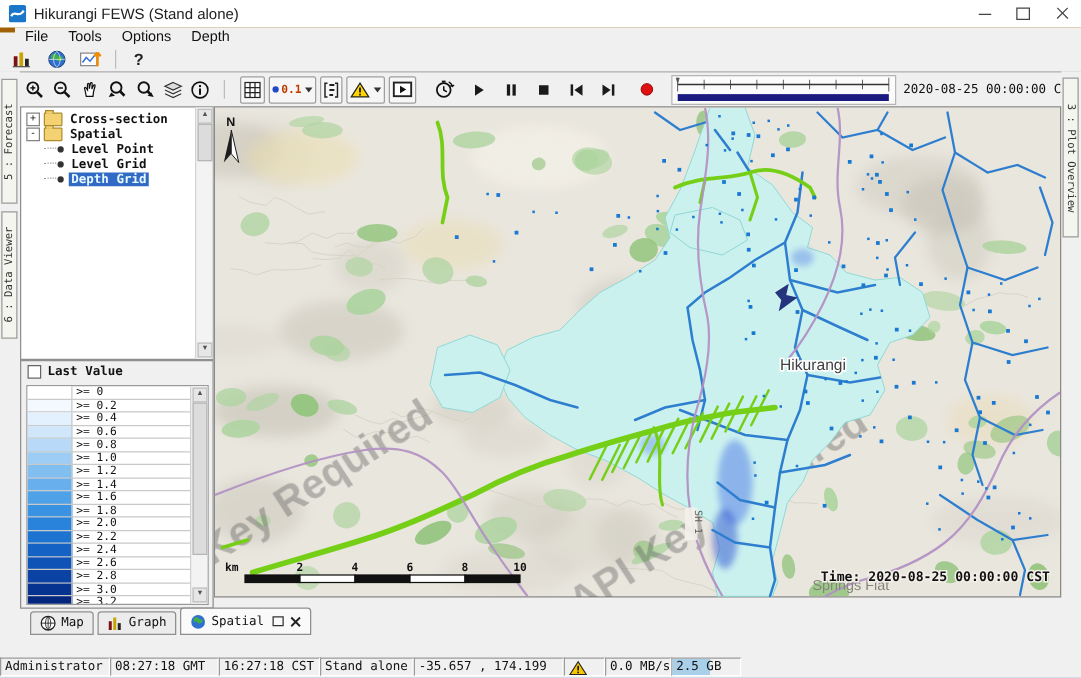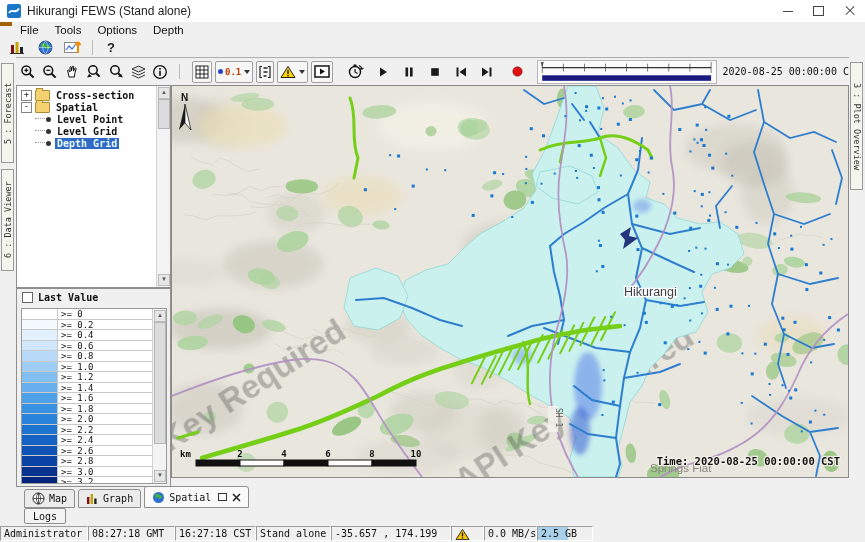--- a/index.html
+++ b/index.html
@@ -856,23 +856,20 @@
           </svg>
       </span>
       <span>Spatial</span>
       <span class="dock-sq"></span>
       <svg width="9" height="9" viewBox="0 0 9 9" style="margin-left:5px">
           <path d="M1,1 L8,8 M8,1 L1,8" stroke="#222" stroke-width="1.5"></path>
         </svg>
     </div>
   </div>
 
-  <div id="logs-row">
-    <span id="logs-tab">Logs</span>
-  </div>
 
   <div id="statusbar">
       <div class="status-cell" style="width: 88px;">Administrator</div>
       <div class="status-cell" style="width: 87px;">08:27:18 GMT</div>
       <div class="status-cell" style="width: 81px;">16:27:18 CST</div>
       <div class="status-cell" style="width: 75px;">Stand alone</div>
       <div class="status-cell" style="width: 120px;">-35.657 , 174.199</div>
       <div class="status-cell" style="width: 33px;">
         <svg width="15" height="13" viewBox="0 0 16 14" style="margin-top:1px">
           <path d="M8,1.5 L15,12.5 L1,12.5 Z" fill="#f7c600" stroke="#222"></path>

